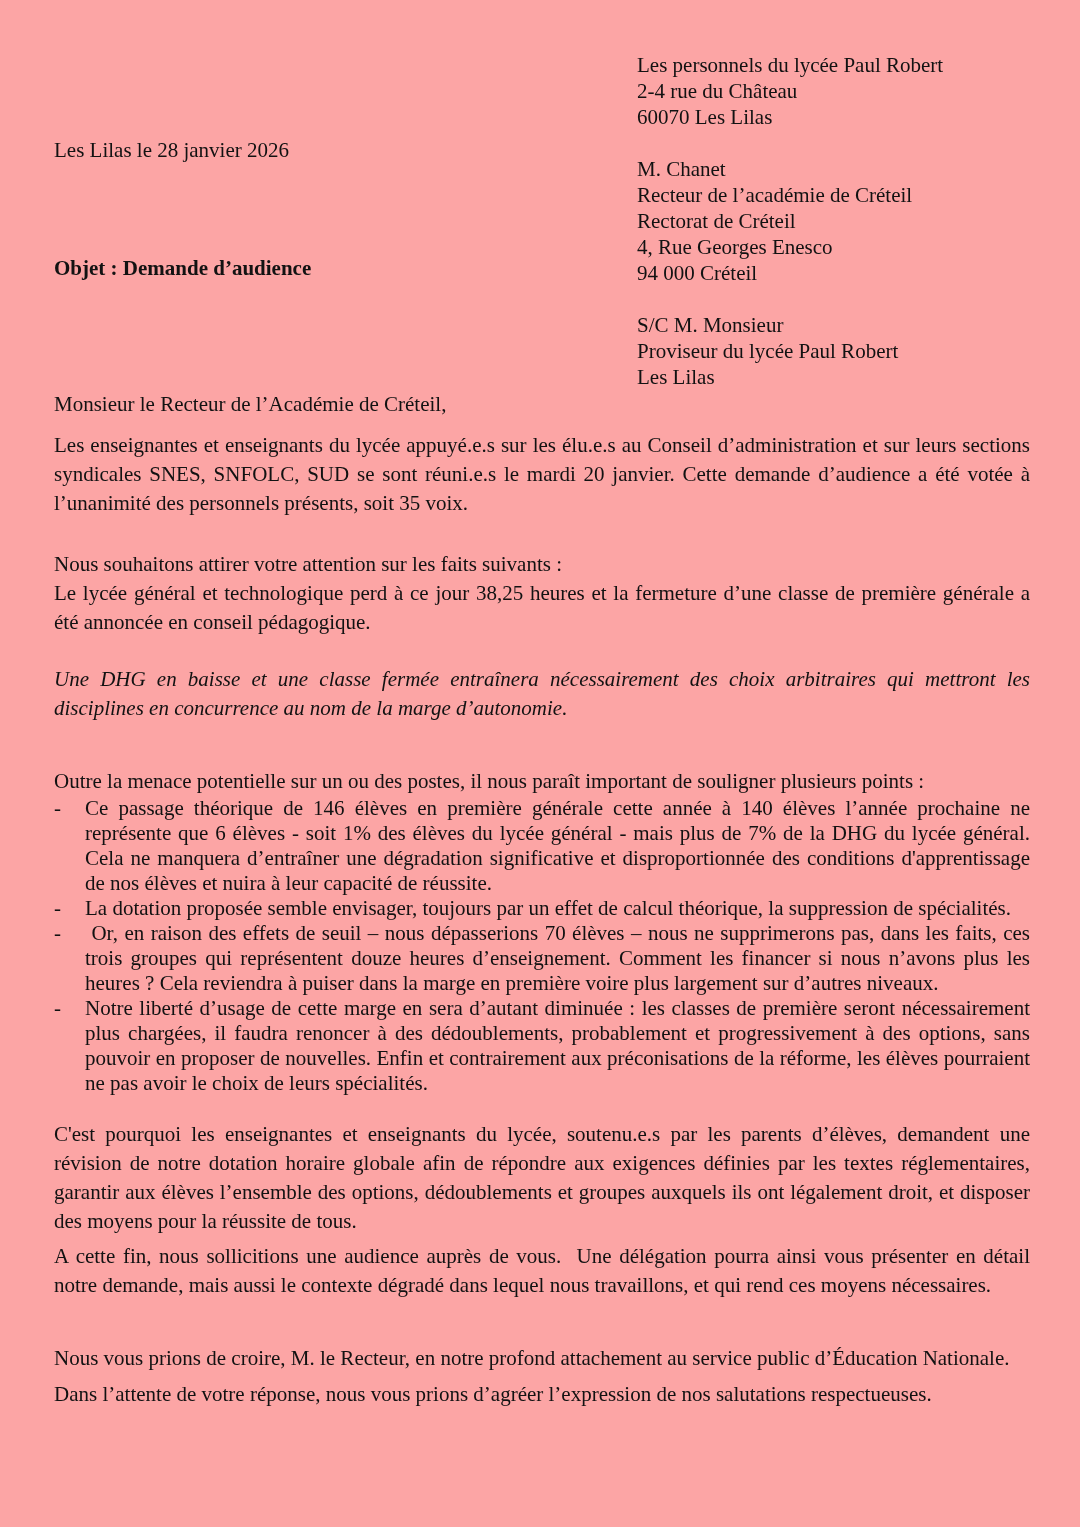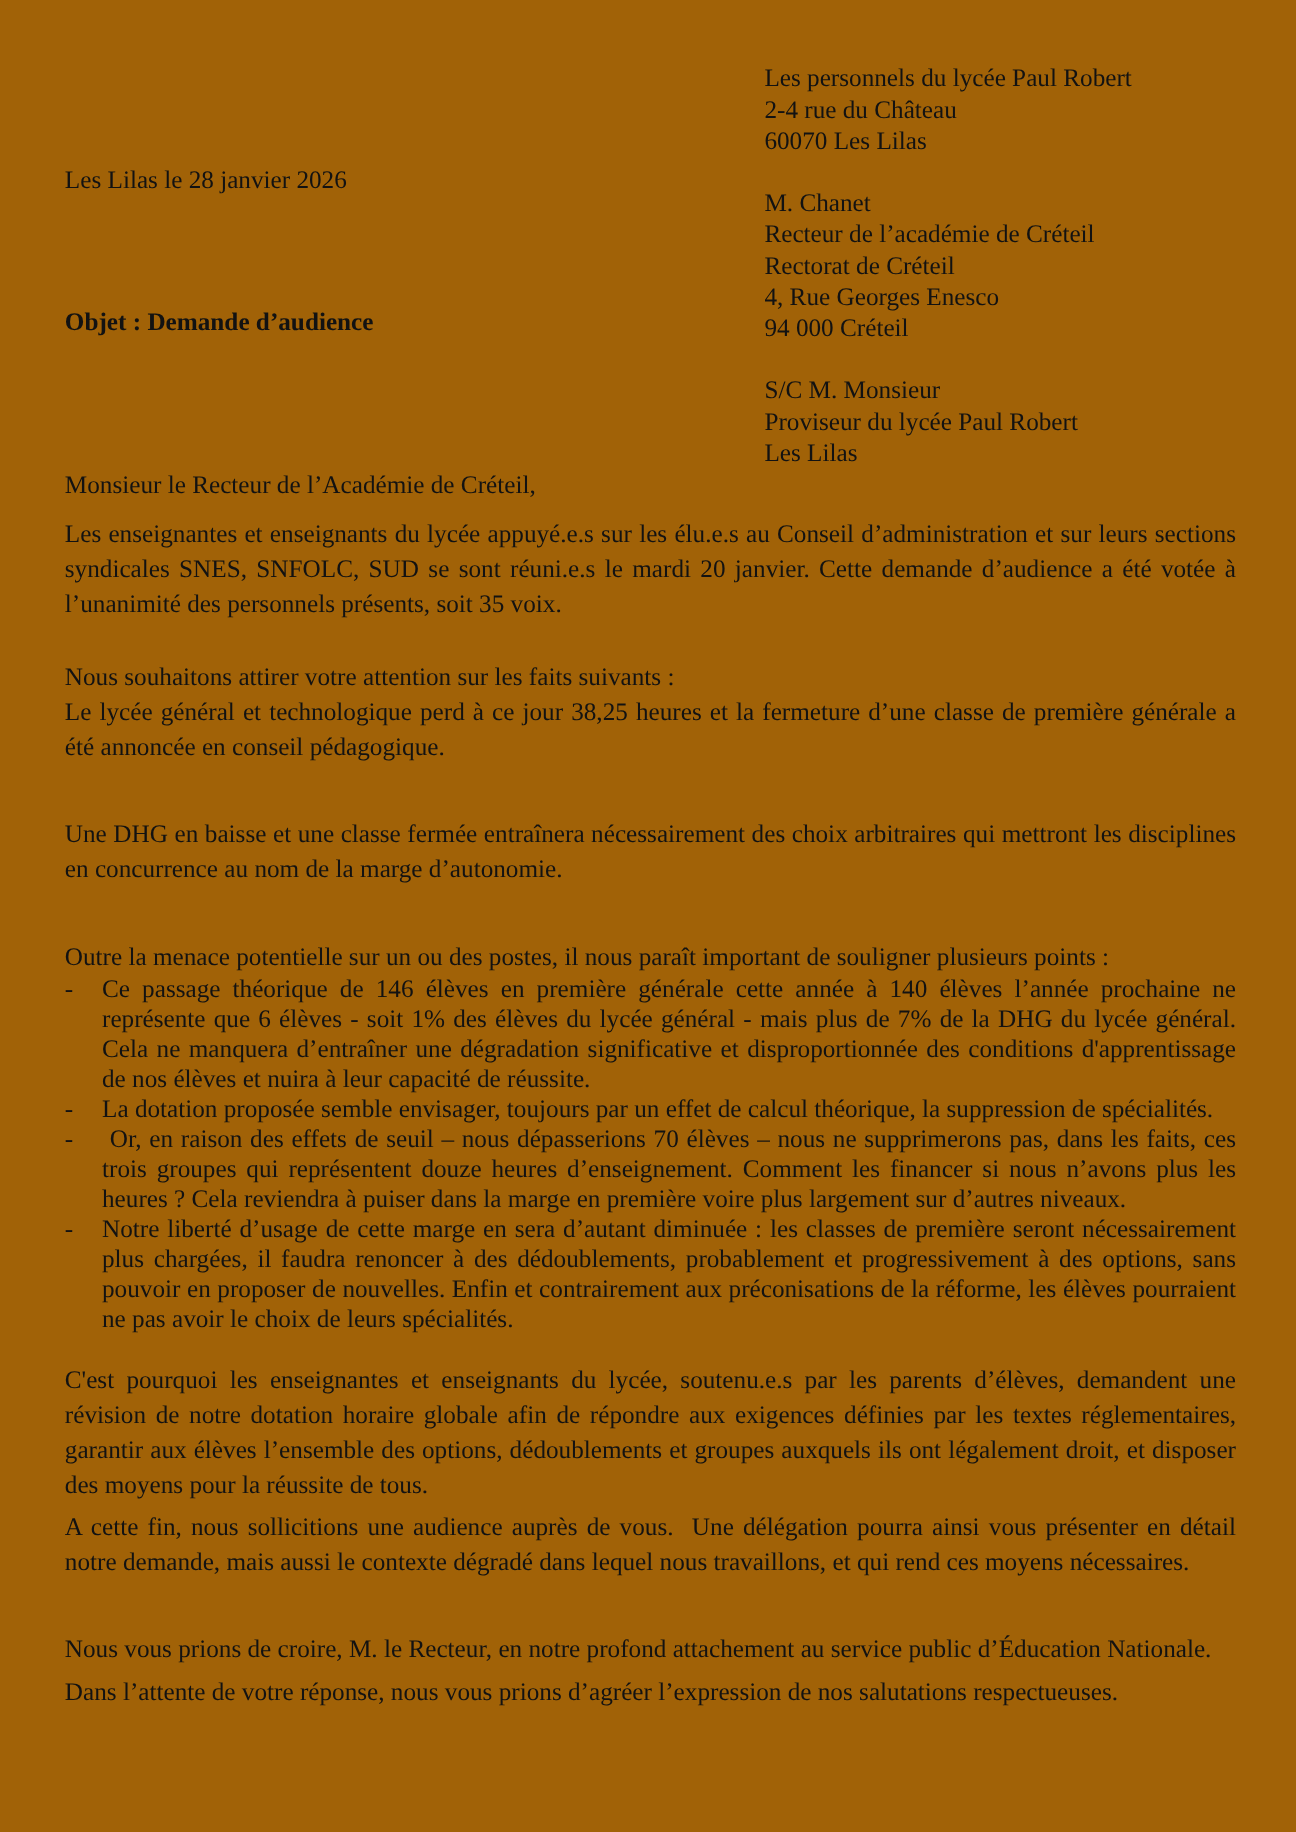--- a/index.html
+++ b/index.html
@@ -2,38 +2,38 @@
 <html lang="fr"><head>
 <meta charset="utf-8">
 <style>
   html, body { margin: 0; padding: 0; background: #ffffff; }
   .page {
     position: relative;
     width: 1080px;
     height: 1527px;
     box-sizing: border-box;
     padding: 52px 50px 0 54px;
-    background: #a16207;
+    background: #fca5a5;
     color: #121212;
     font-family: "Liberation Serif", "DejaVu Serif", serif;
     font-size: 21px;
     overflow: hidden;
   }
   
   .header { position: relative; }
   .addr { margin-left: 583px; line-height: 26px; }
   .addr-gap { margin-top: 26px; }
   .date-line { position: absolute; left: 0; top: 85px; line-height: 26px; white-space: nowrap; }
   .subject-line { position: absolute; left: 0; top: 204px; font-weight: bold; white-space: nowrap; }
   
   .para { text-align: justify; line-height: 29px; margin: 0; }
   .salutation { margin-top: 0; text-align: left; }
   .mt12 { margin-top: 12px; }
   .mt32 { margin-top: 32px; }
-  .mt28 { margin-top: 44px; }
+  .mt28 { margin-top: 28px; font-style: italic; }
   .mt27 { margin-top: 44px; }
   .mt24 { margin-top: 24px; }
   .mt6  { margin-top: 6px; }
   .mt7  { margin-top: 7px; }
   .list { margin: 0; padding: 0; }
   .list-item { position: relative; padding-left: 31px; text-align: justify; line-height: 25px; margin: 0; }
   .list-item .marker { position: absolute; left: 0; top: 0; }
 </style>
 </head>
 <body>

